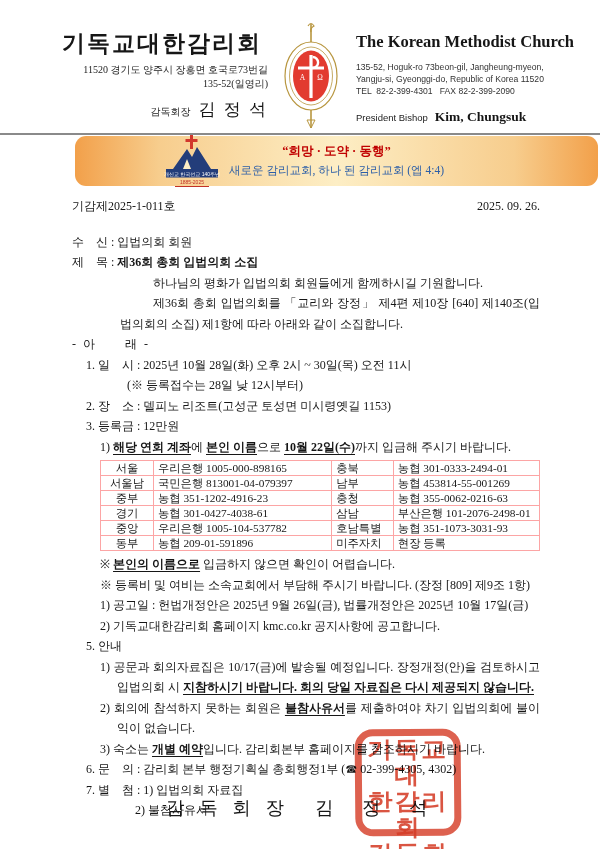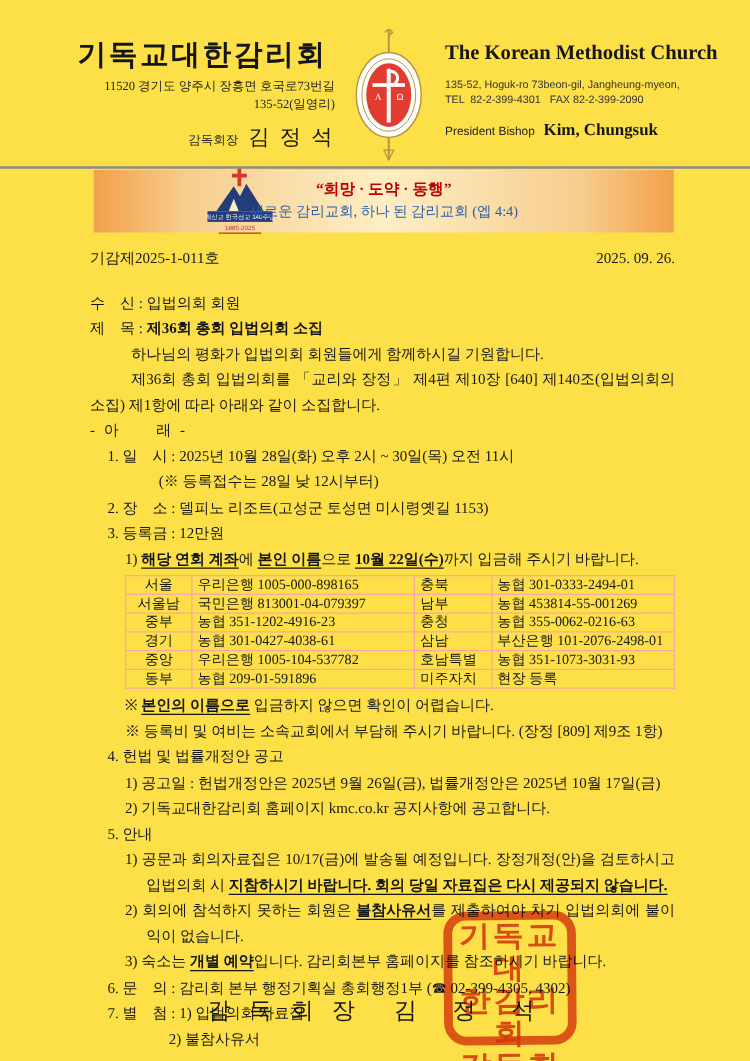--- a/index.html
+++ b/index.html
@@ -1,21 +1,21 @@
 <!DOCTYPE html>
 <html><head>
 <meta charset="utf-8">
 <style>
   html,body{margin:0;padding:0;}
   body{background:#e8e8e8;}
   .page{
     position:relative;
     width:600px;height:849px;
     margin:0 auto;
-    background:#fde047;
+    background:#ffffff;
     overflow:hidden;
     font-family:"Liberation Serif","DejaVu Serif",serif;
     color:#161616;
   }
   
   .lh-kr{position:absolute;left:56px;top:28px;width:212px;text-align:right;}
   .lh-kr .title{font-size:23px;font-weight:bold;letter-spacing:2px;text-align:center;margin-bottom:4px;white-space:nowrap;}
   .lh-kr .addr{font-size:10px;line-height:14px;color:#222;white-space:pre-wrap;}
   .lh-kr .bishop{margin-top:7px;white-space:nowrap;}
   .lh-kr .bishop .lbl{font-size:10px;color:#222;margin-right:8px;}
@@ -23,32 +23,33 @@
   .emblem{position:absolute;left:276px;top:20px;width:70px;height:112px;}
   .lh-en{position:absolute;left:356px;top:32px;width:196px;}
   .lh-en .title{font-size:16.5px;font-weight:600;margin-bottom:9px;white-space:nowrap;}
   .lh-en .addr{font-family:"Liberation Sans","DejaVu Sans",sans-serif;font-size:8.6px;line-height:12px;color:#333;white-space:pre-wrap;}
   .lh-en .bishop{margin-top:10px;white-space:nowrap;}
   .lh-en .bishop .lbl{font-family:"Liberation Sans",sans-serif;font-size:9.5px;color:#222;margin-right:7px;text-align:center;}
   .lh-en .bishop .nm{font-size:13.5px;font-weight:bold;}
   .rule{position:absolute;left:0;top:133px;width:600px;height:1.5px;background:#8a8a8a;}
   
   .banner{
-    position:absolute;left:75px;top:136px;width:464px;height:50px;
+    position:absolute;left:75px;top:136px;width:523px;height:50px;
     background:linear-gradient(90deg,#f2a04a 0%,#f7cd8d 16%,#fdeec5 50%,#f7cd8d 84%,#f2a04a 100%);
+    border-radius:11px;
   }
   .banner-logo{position:absolute;left:86px;top:-3px;width:62px;height:56px;}
   .banner-text{position:absolute;left:0;top:6px;width:100%;text-align:center;line-height:19px;}
   .banner-text .slogan{font-size:12.5px;font-weight:bold;color:#c00000;}
   .banner-text .scripture{font-size:11.5px;color:#2b5ea7;}
   
   .doc{position:absolute;left:72px;top:196px;width:468px;font-size:12px;line-height:20.5px;}
   .doc .line{white-space:pre-wrap;text-align:justify;}
   .ref-line{display:flex;justify-content:space-between;align-items:flex-end;}
-  .ind{text-indent:33px;}
+  .ind{text-indent:33px;margin-left:48px;}
   .lv1{padding-left:14px;}
   .lv2{padding-left:28px;}
   .hang{padding-left:45px;text-indent:-17px;}
   .note-ind{padding-left:55px;}
   .attach2{padding-left:63px;}
   .center-head{text-align:center;letter-spacing:2px;}
   .bu{font-weight:bold;text-decoration:underline;text-underline-offset:2.5px;}
   .bold{font-weight:bold;}
   table.acct{border-collapse:collapse;margin:3px 0 3px 28px;table-layout:fixed;}
   table.acct td{
@@ -100,20 +101,21 @@
     <rect x="33.4" y="35" width="3.2" height="43" fill="#ffffff"></rect>
     <rect x="22" y="46.5" width="26" height="3" fill="#ffffff"></rect>
     <path d="M36.6 37 a5.5 5.5 0 1 1 0 11" fill="none" stroke="#ffffff" stroke-width="2.4"></path>
     <text x="26.5" y="60" font-size="7.5" fill="#ffffff" text-anchor="middle">A</text>
     <text x="44" y="60" font-size="7.5" fill="#ffffff" text-anchor="middle">Ω</text>
   </svg>
 
   <div class="lh-en">
     <div class="title">The Korean Methodist Church</div>
     <div class="addr">135-52, Hoguk-ro 73beon-gil, Jangheung-myeon,</div>
+    <div class="addr">Yangju-si, Gyeonggi-do, Republic of Korea 11520</div>
     <div class="addr">TEL  82-2-399-4301   FAX 82-2-399-2090</div>
     <div class="bishop">
       <span class="lbl">President Bishop</span><span class="nm">Kim, Chungsuk</span>
     </div>
   </div>
 
   <div class="rule"></div>
 
   <div class="banner">
     <svg class="banner-logo" viewBox="0 0 62 56">
@@ -195,21 +197,20 @@
           <td class="c-acct">농협 209-01-591896</td>
           <td class="c-name2">미주자치</td>
           <td class="c-acct2">현장 등록</td>
         </tr>
       </tbody>
     </table>
 
     <div class="line lv2"><span>※ </span><span class="bu">본인의 이름으로</span><span> 입금하지 않으면 확인이 어렵습니다.</span></div>
     <div class="line lv2">※ 등록비 및 여비는 소속교회에서 부담해 주시기 바랍니다. (장정 [809] 제9조 1항)</div>
 
-    <div class="line lv1">4. 헌법 및 법률개정안 공고</div>
     <div class="line lv2">1) 공고일 : 헌법개정안은 2025년 9월 26일(금), 법률개정안은 2025년 10월 17일(금)</div>
     <div class="line lv2">2) 기독교대한감리회 홈페이지 kmc.co.kr 공지사항에 공고합니다.</div>
 
     <div class="line lv1">5. 안내</div>
     <div class="line hang"><span>1) </span><span>공문과 회의자료집은 10/17(금)에 발송될 예정입니다. 장정개정(안)을 검토하시고 입법의회 시 </span><span class="bu">지참하시기 바랍니다. 회의 당일 자료집은 다시 제공되지 않습니다.</span></div>
     <div class="line hang"><span>2) </span><span>회의에 참석하지 못하는 회원은 </span><span class="bu">불참사유서</span><span>를 제출하여야 차기 입법의회에 불이익이 없습니다.</span></div>
     <div class="line hang"><span>3) </span><span>숙소는 </span><span class="bu">개별 예약</span><span>입니다. 감리회본부 홈페이지를 참조하시기 바랍니다.</span></div>
 
     <div class="line lv1">6. 문 의 : 감리회 본부 행정기획실 총회행정1부 (☎ 02-399-4305, 4302)</div>
 

